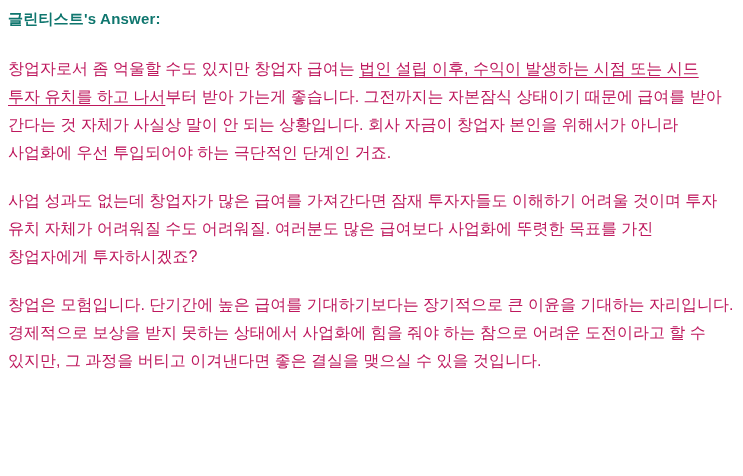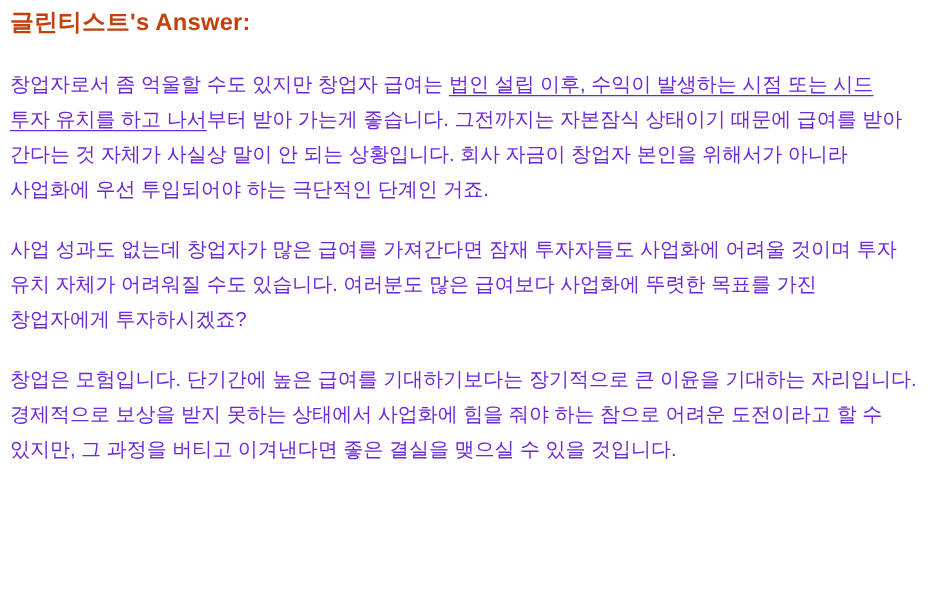--- a/index.html
+++ b/index.html
@@ -9,46 +9,46 @@
       font-family: "Liberation Sans", "DejaVu Sans", sans-serif;
     }
     .doc {
       width: 743px;
       min-height: 476px;
       background: #ffffff;
       padding: 9px 8px 10px 8px;
       color: #333333;
     }
     .doc h3 {
-      font-size: 19px;
+      font-size: 15px;
       font-weight: 700;
-      color: #c2410c;
+      color: #0f766e;
       line-height: 20px;
       margin: 0 0 26px 0;
       letter-spacing: 0.2px;
     }
     .doc p {
       font-size: 16px;
       line-height: 28px;
-      color: #6d28d9;
+      color: #be185d;
       margin: 0 0 20px 0;
       word-break: keep-all;
       overflow-wrap: break-word;
     }
     .doc p:last-child { margin-bottom: 0; }
     .underline {
       text-decoration: underline;
       text-underline-offset: 3px;
     }
   </style>
 </head>
 <body>
 
 <div class="doc">
   <h3>글린티스트's Answer:</h3>
 
   <p><span>창업자로서 좀 억울할 수도 있지만 창업자 급여는 </span><span class="underline">법인 설립 이후, 수익이 발생하는 시점 또는 시드 투자 유치를 하고 나서</span><span>부터 받아 가는게 좋습니다. 그전까지는 자본잠식 상태이기 때문에 급여를 받아 간다는 것 자체가 사실상 말이 안 되는 상황입니다. 회사 자금이 창업자 본인을 위해서가 아니라 사업화에 우선 투입되어야 하는 극단적인 단계인 거죠.</span></p>
 
 
-  <p>사업 성과도 없는데 창업자가 많은 급여를 가져간다면 잠재 투자자들도 사업화에 어려울 것이며 투자 유치 자체가 어려워질 수도 있습니다. 여러분도 많은 급여보다 사업화에 뚜렷한 목표를 가진 창업자에게 투자하시겠죠?</p>
+  <p>사업 성과도 없는데 창업자가 많은 급여를 가져간다면 잠재 투자자들도 이해하기 어려울 것이며 투자 유치 자체가 어려워질 수도 어려워질. 여러분도 많은 급여보다 사업화에 뚜렷한 목표를 가진 창업자에게 투자하시겠죠?</p>
 
   <p>창업은 모험입니다. 단기간에 높은 급여를 기대하기보다는 장기적으로 큰 이윤을 기대하는 자리입니다. 경제적으로 보상을 받지 못하는 상태에서 사업화에 힘을 줘야 하는 참으로 어려운 도전이라고 할 수 있지만, 그 과정을 버티고 이겨낸다면 좋은 결실을 맺으실 수 있을 것입니다.</p>
 </div>
 
 </body></html>

